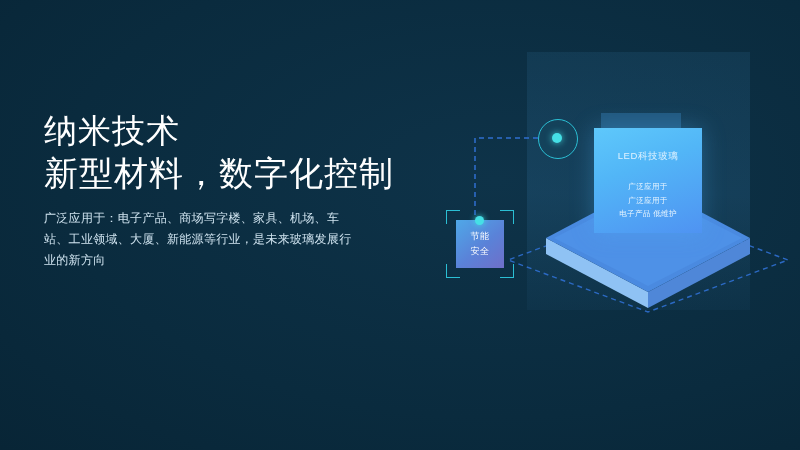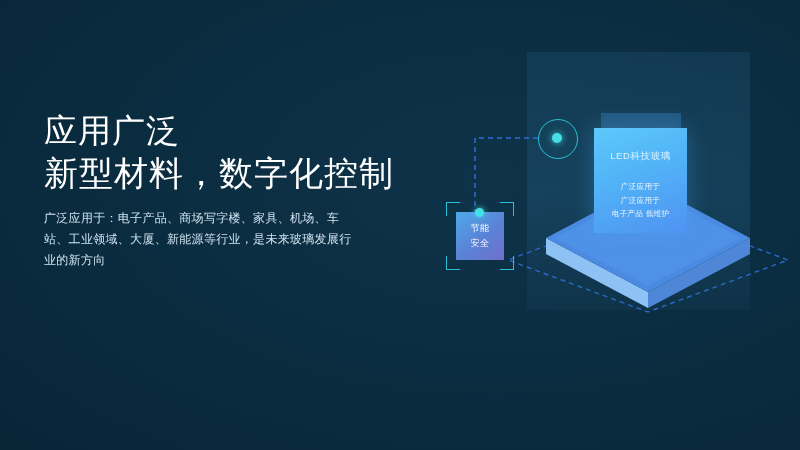--- a/index.html
+++ b/index.html
@@ -36,21 +36,21 @@
   
   .platform{position:absolute;left:498px;top:200px;width:300px;height:130px;}
   .platform svg{display:block;}
 
   
   .panel-back{
     position:absolute;left:601px;top:113px;width:80px;height:22px;
     background:#22597f;
   }
   .glass-panel{
-    position:absolute;left:594px;top:128px;width:93px;height:105px;
+    position:absolute;left:594px;top:128px;width:108px;height:105px;
     background:linear-gradient(160deg,#5ec8fb 0%,#52b6f7 38%,#4f93f2 100%);
     box-shadow:0 0 22px rgba(80,180,250,.30);
   }
   .panel-title{
     position:absolute;left:0;right:0;top:22px;text-align:center;
     color:#dff2ff;font-size:9.5px;letter-spacing:.6px;
   }
   .panel-lines{
     position:absolute;left:0;right:0;top:52px;text-align:center;
   }
@@ -65,21 +65,21 @@
     border:1.6px solid #2bbfd4;border-radius:50%;
     background:rgba(20,70,92,.55);
   }
   .node-dot{
     position:absolute;left:552px;top:133px;width:10px;height:10px;
     border-radius:50%;background:#45e0e6;
     box-shadow:0 0 7px rgba(69,224,230,.85);
   }
 
   
-  .tag-wrap{position:absolute;left:444px;top:200px;width:72px;height:72px;}
+  .tag-wrap{position:absolute;left:444px;top:208px;width:72px;height:72px;}
   .tag-card{
     position:absolute;left:12px;top:12px;width:48px;height:48px;
     background:linear-gradient(140deg,#4fa8e8 0%,#5a82d8 55%,#6f6fc9 100%);
   }
   .tag-card span{
     display:block;text-align:center;color:#ffffff;
     font-size:9px;line-height:15px;letter-spacing:.5px;
   }
   .tag-card .tg-inner{position:absolute;left:0;right:0;top:9px;}
   .tag-dot{
@@ -94,21 +94,21 @@
   .brk.br{right:2px;bottom:2px;border-left:none;border-top:none;}
 </style>
 </head>
 <body>
 
 <div id="slide">
 
   <div class="light-band"></div>
 
   <div class="text-block">
-    <div class="title-line l1">应用广泛</div>
+    <div class="title-line l1">纳米技术</div>
     <div class="title-line l2">新型材料，数字化控制</div>
     <div class="body-copy">广泛应用于：电子产品、商场写字楼、家具、机场、车站、工业领域、大厦、新能源等行业，是未来玻璃发展行业的新方向</div>
   </div>
 
   <div class="platform">
     <svg width="300" height="130" viewBox="0 0 300 130" xmlns="http://www.w3.org/2000/svg">
 
       <polygon points="150,8 290,60 150,112 10,60" fill="none" stroke="#2f6fd0" stroke-width="1.4" stroke-dasharray="5 4" opacity=".9"></polygon>
 
       <polygon points="48,38 150,92 150,108 48,54" fill="#8fc2f4"></polygon>

